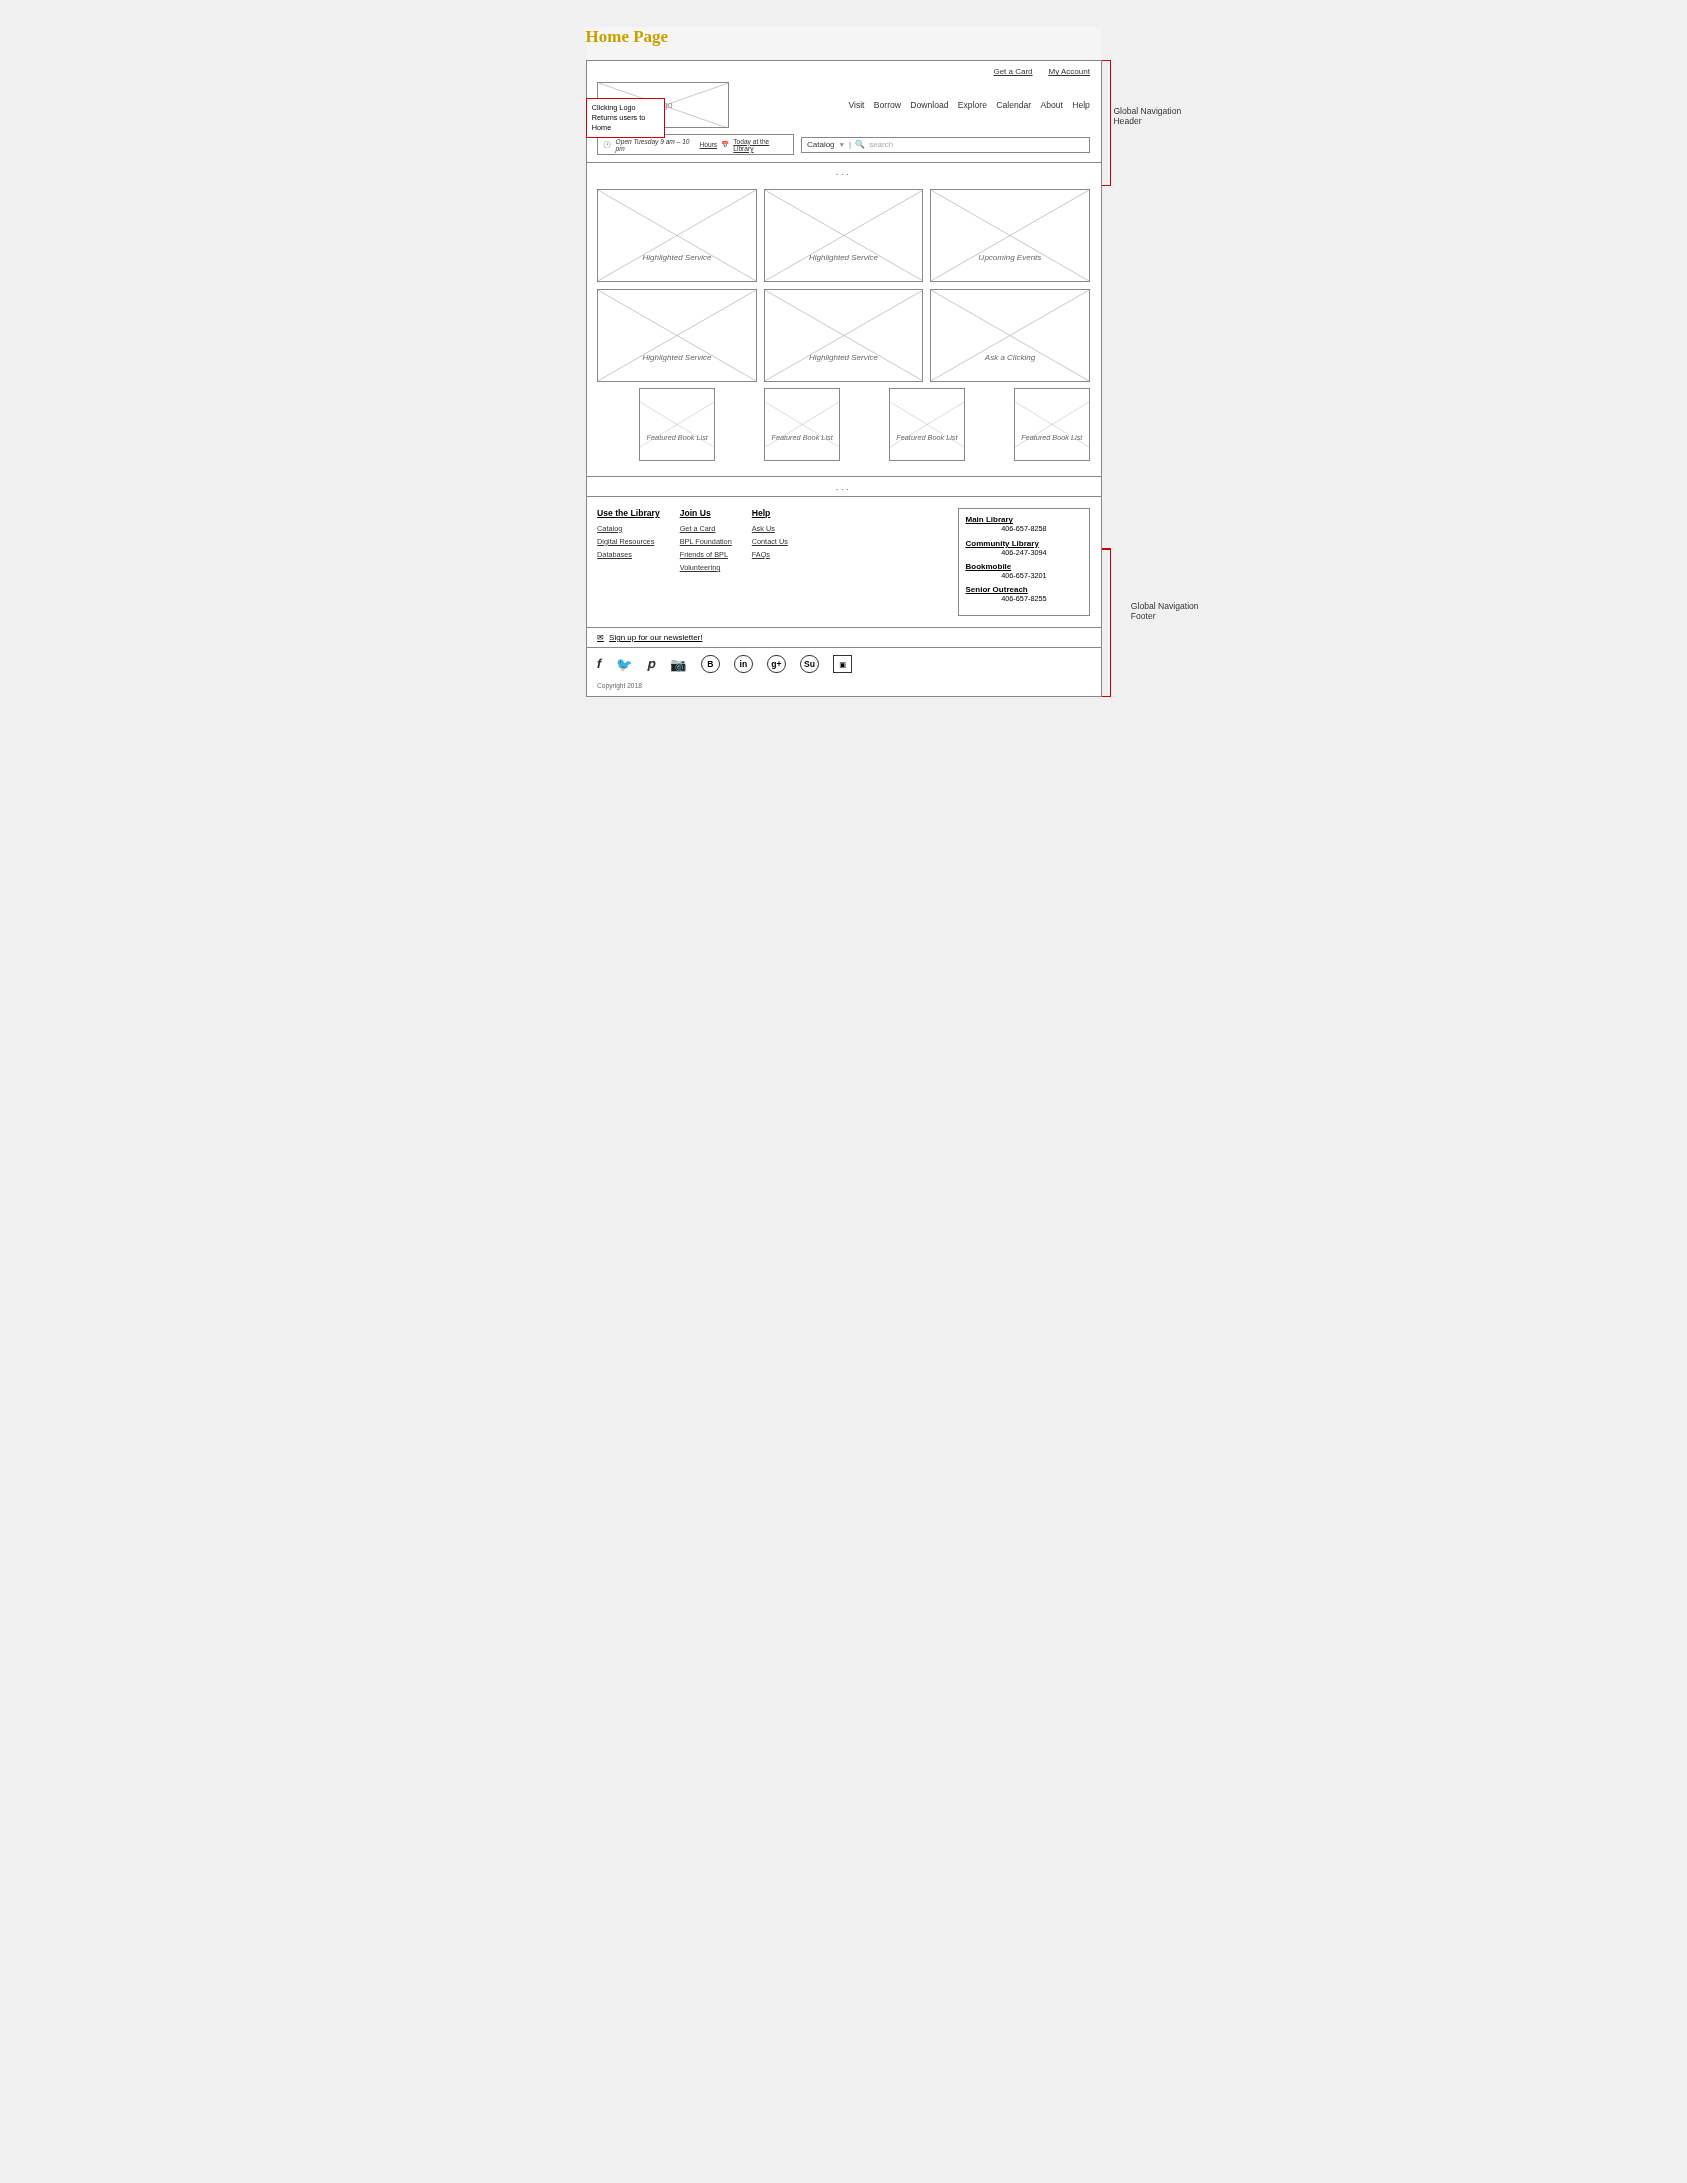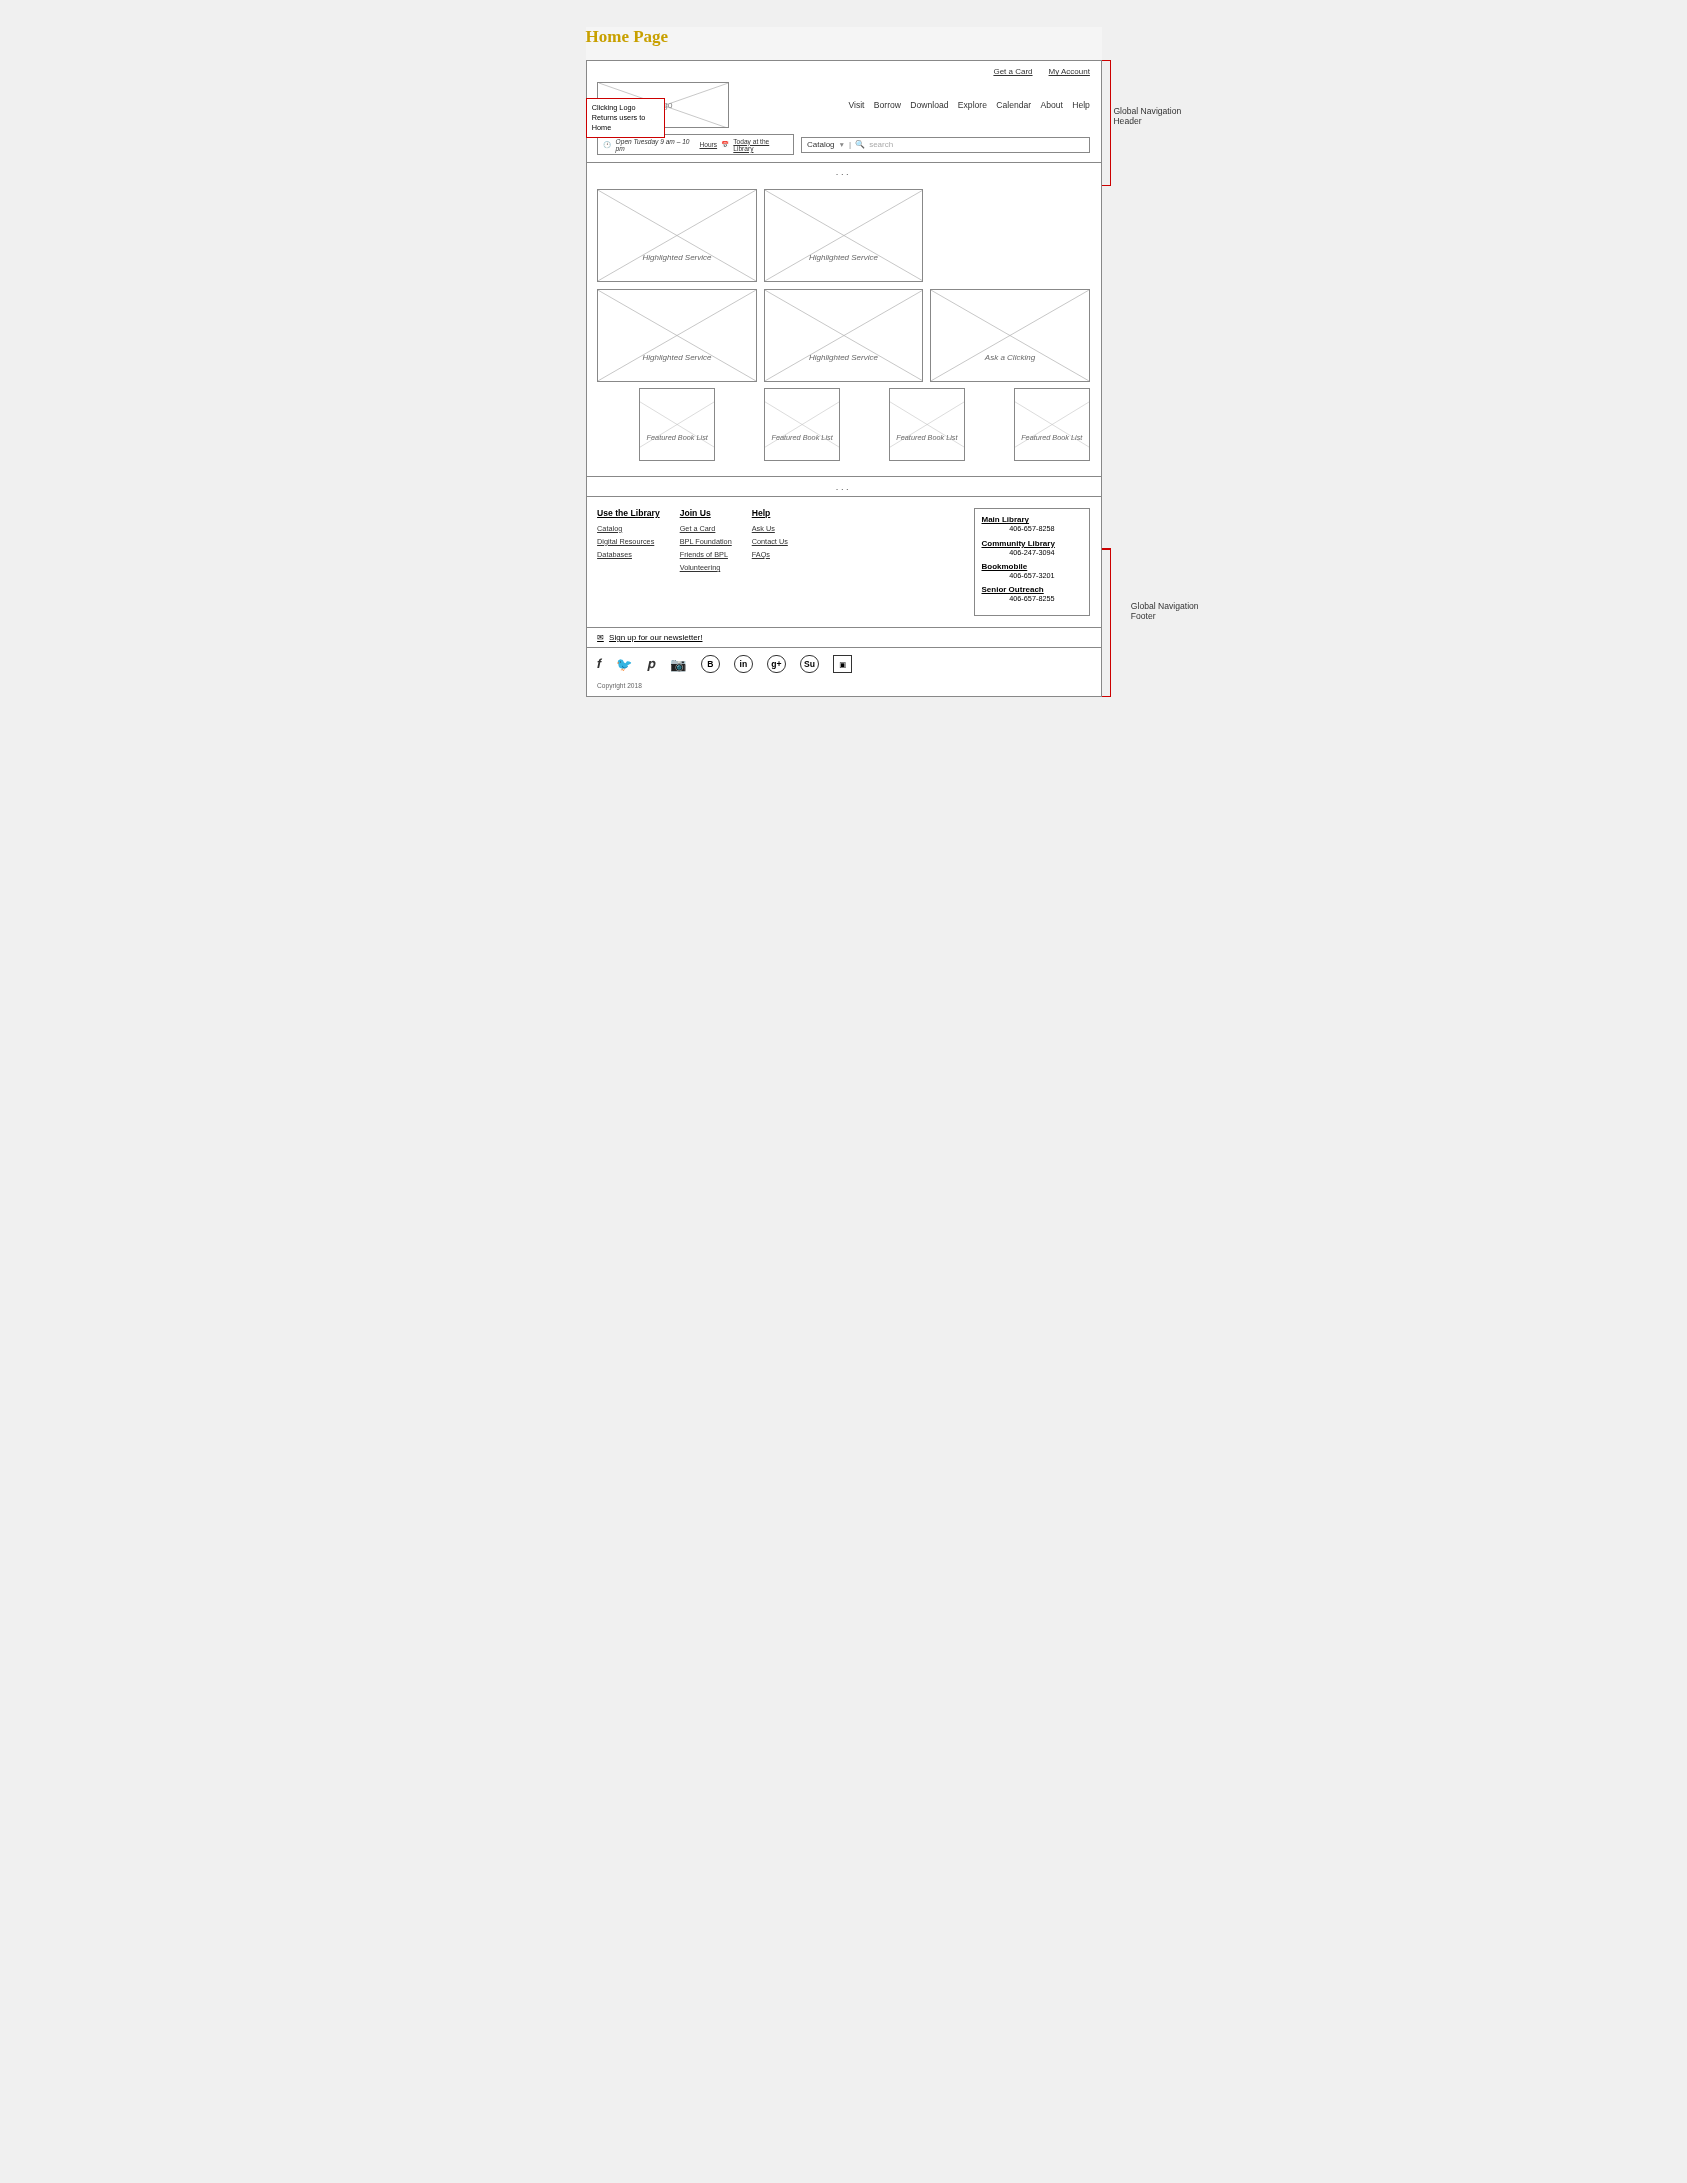--- a/index.html
+++ b/index.html
@@ -219,21 +219,21 @@
       margin-bottom: 4px;
     }
     .footer-col a {
       display: block;
       font-size: 7.3px;
       text-decoration: underline;
       color: #333;
       line-height: 1.8;
     }
     .footer-right {
-      width: 116px;
+      width: 132px;
       border: 0.7px solid #888;
       padding: 6.6px;
       font-size: 7.3px;
     }
     .footer-branch {
       margin-bottom: 5.3px;
     }
     .footer-branch-name {
       font-weight: bold;
       text-decoration: underline;
@@ -388,20 +388,27 @@
                 <line x1="100%" y1="0" x2="0" y2="100%" stroke="#aaa" stroke-width="1"></line>
               </svg>
             <span class="wf-card-label">Highlighted Service</span>
           </div>
           <div class="wf-card wf-card-medium">
             <svg viewBox="0 0 240 138" width="159" height="91">
                 <line x1="0" y1="0" x2="100%" y2="100%" stroke="#aaa" stroke-width="1"></line>
                 <line x1="100%" y1="0" x2="0" y2="100%" stroke="#aaa" stroke-width="1"></line>
               </svg>
             <span class="wf-card-label">Highlighted Service</span>
+          </div>
+          <div class="wf-card wf-card-medium">
+            <svg viewBox="0 0 240 138" width="159" height="91">
+                <line x1="0" y1="0" x2="100%" y2="100%" stroke="#aaa" stroke-width="1"></line>
+                <line x1="100%" y1="0" x2="0" y2="100%" stroke="#aaa" stroke-width="1"></line>
+              </svg>
+            <span class="wf-card-label">Upcoming Events</span>
           </div>
         </div>
 
         <div class="three-col-row">
           <div class="wf-card wf-card-medium">
             <svg viewBox="0 0 240 138" width="159" height="91">
                 <line x1="0" y1="0" x2="100%" y2="100%" stroke="#aaa" stroke-width="1"></line>
                 <line x1="100%" y1="0" x2="0" y2="100%" stroke="#aaa" stroke-width="1"></line>
               </svg>
             <span class="wf-card-label">Highlighted Service</span>

